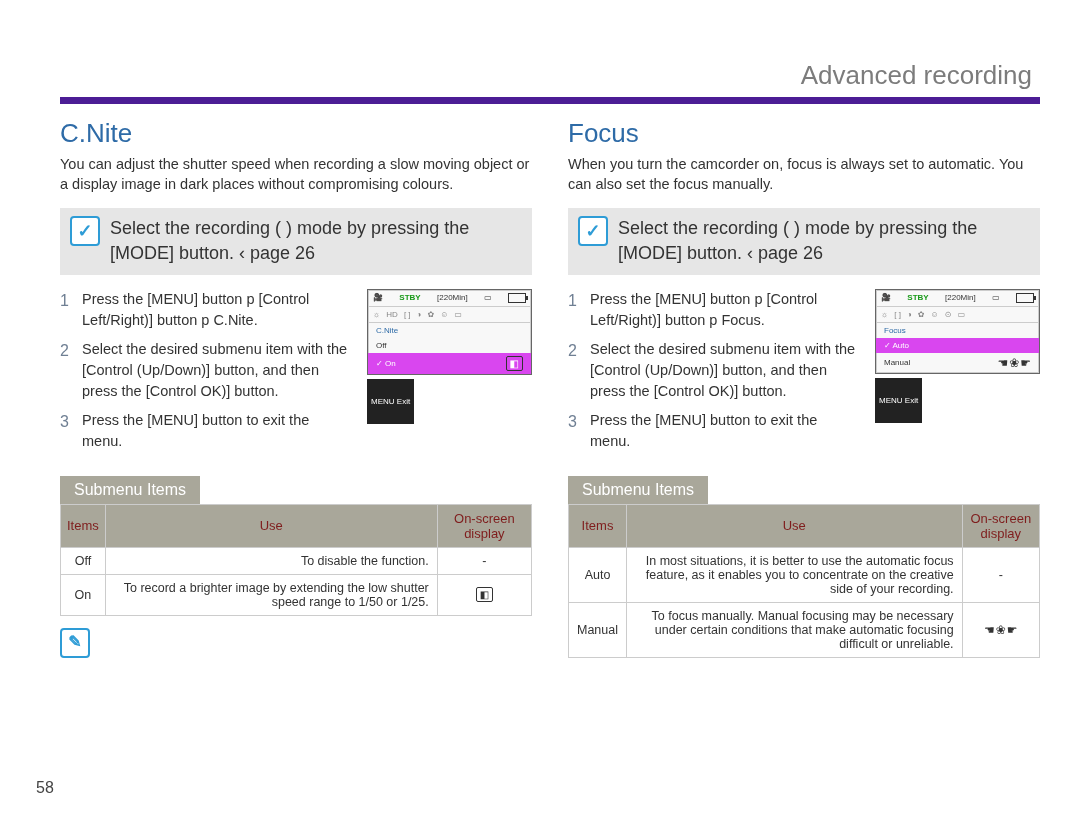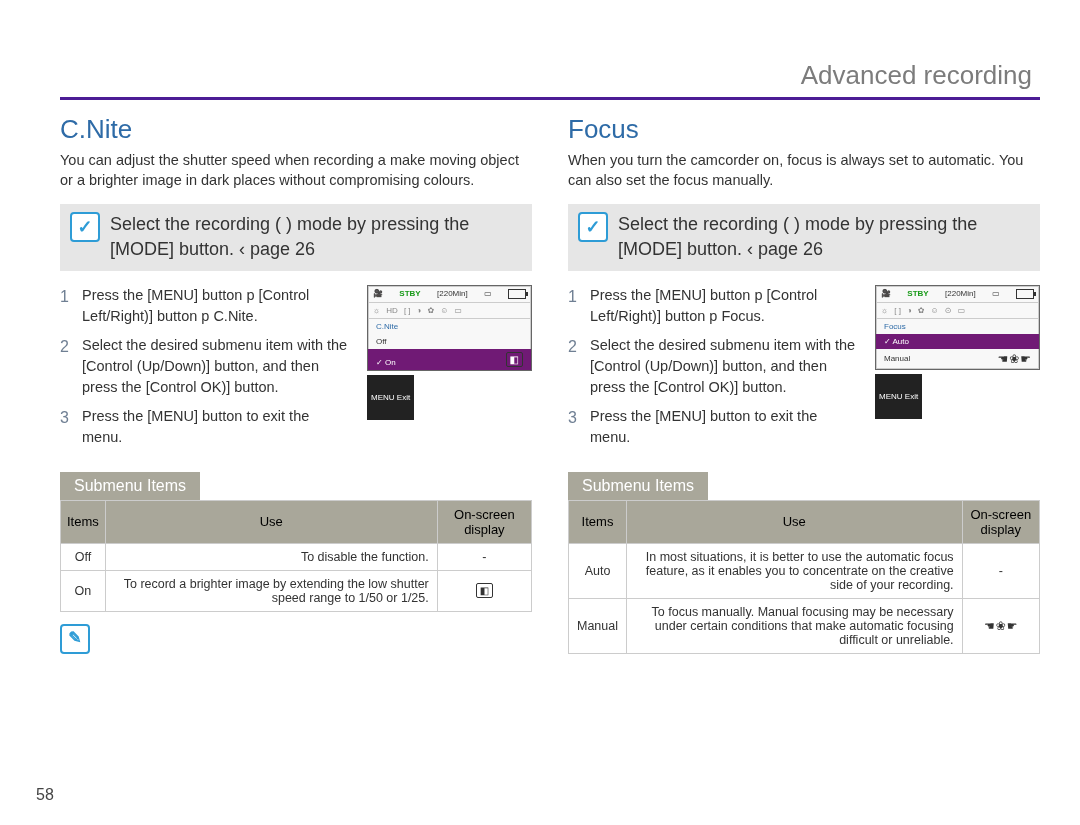--- a/index.html
+++ b/index.html
@@ -17,21 +17,21 @@
     padding: 60px 40px 20px 60px;
     box-sizing: border-box;
     width: 100%;
     height: 100%;
   }
   .hdr {
     text-align: right;
     font-size: 26px;
     color: #7c7c7c;
     font-weight: 300;
-    border-bottom: 3px solid #4c1d95;
+    border-bottom: 7px solid #4c1d95;
     padding-bottom: 6px;
     margin-bottom: 14px;
     padding-right: 8px;
   }
   .cols {
     display: flex;
     gap: 36px;
   }
   .col {
     flex: 1;
@@ -135,23 +135,22 @@
     font-size: 8px;
   }
   .lcd-row {
     padding: 3px 8px;
     font-size: 8px;
     display: flex;
     justify-content: space-between;
     align-items: center;
   }
   .lcd-row.sel {
-    background: #701a75;
+    background: #d946ef;
     color: #fff;
-    align-items: flex-end;
   }
   .lcd-foot {
     background: #222;
     color: #fff;
     padding: 18px 4px;
     font-size: 8px;
     display: inline-block;
     margin-top: 4px;
   }
   .submenu-title {
@@ -163,21 +162,21 @@
     margin-bottom: 0;
   }
   table.sub {
     width: 100%;
     border-collapse: collapse;
     font-size: 12.5px;
     margin-top: 0;
   }
   table.sub th {
     background: #a9a79a;
-    color: #000000;
+    color: #7f1d1d;
     font-weight: 400;
     padding: 6px 6px;
     border: 1px solid #ccc;
     font-size: 13px;
   }
   table.sub td {
     border: 1px solid #ccc;
     padding: 6px 8px;
     vertical-align: middle;
     text-align: right;
@@ -199,21 +198,21 @@
     flex-shrink: 0;
     background:#fff;
   }
   .notebox ul { margin:0; padding:0; list-style:none; }
   .notebox ul li { margin-bottom:6px; position:relative; padding-left:14px; }
   .notebox ul li::before { content:"t"; position:absolute; left:0; color:#888; }
 
   .page-no {
     position: absolute;
     left: 36px;
-    bottom: 21px;
+    bottom: 28px;
     font-size: 16px;
     color: #444;
   }
   .batt {
     display:inline-block; width:16px; height:8px; border:1px solid #333; position:relative;
   }
   .batt::after{content:"";position:absolute;right:-3px;top:2px;width:2px;height:4px;background:#333;}
   .glyphbox {
     display:inline-block;border:1px solid #333;padding:1px 3px;font-size:10px;border-radius:2px;
   }
@@ -226,21 +225,21 @@
 </head>
 <body>
 
 <div class="page">
   <div class="hdr">Advanced recording</div>
 
   <div class="cols">
 
     <div class="col">
       <h2 class="sect-title">C.Nite</h2>
-      <div class="intro">You can adjust the shutter speed when recording a make moving object or a brighter image in dark places without compromising colours.</div>
+      <div class="intro">You can adjust the shutter speed when recording a slow moving object or a display image in dark places without compromising colours.</div>
 
       <div class="selbox">
         <div class="chk">✓</div>
         <div class="txt">Select the recording (        ) mode by pressing the [MODE] button.  ‹ page 26</div>
       </div>
 
       <div class="stepwrap">
         <div class="steps">
           <ol>
             <li>Press the [MENU] button p [Control Left/Right)] button p C.Nite.</li>

